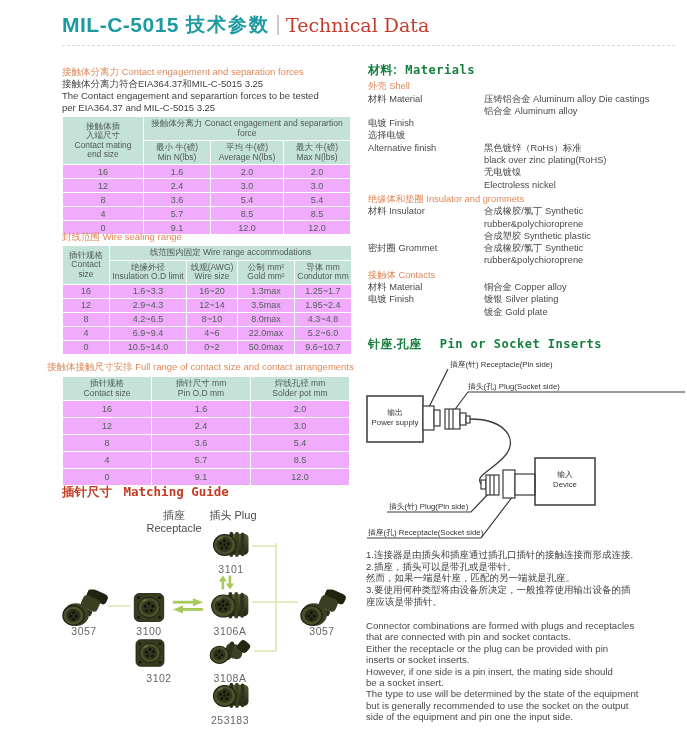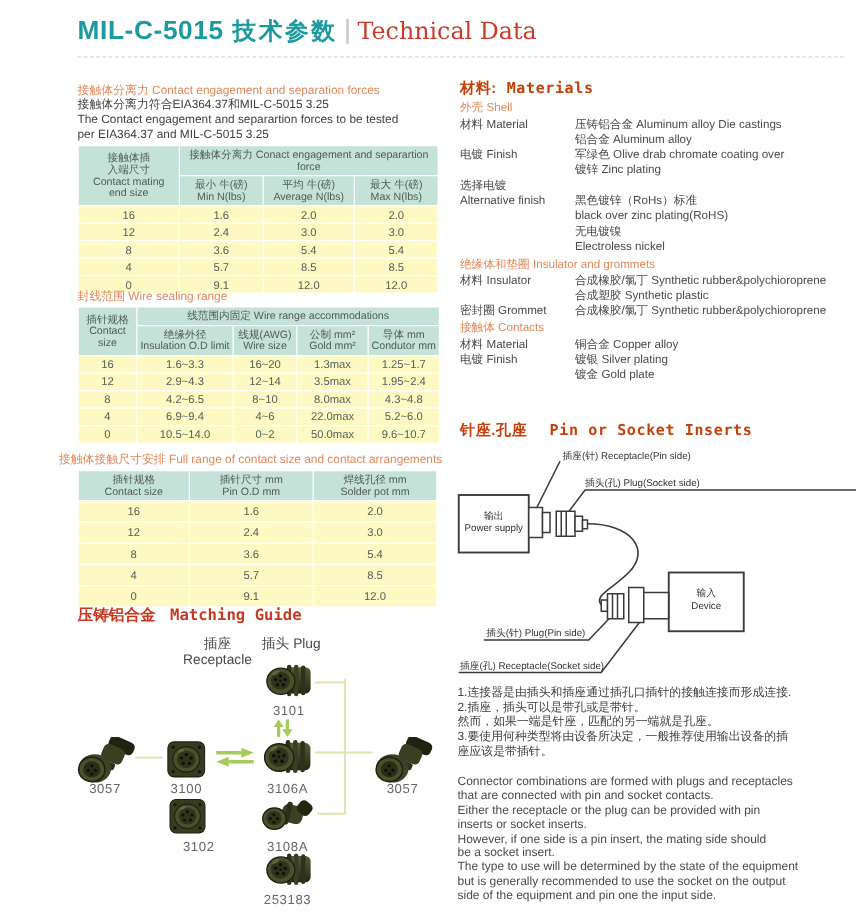--- a/index.html
+++ b/index.html
@@ -12,35 +12,35 @@
   .title-row { display:flex; align-items:center; gap:7px; }
   .model-title { color:#1d9aa0; font-size:21px; font-weight:bold; letter-spacing:.5px; }
   .title-cn { color:#1d9aa0; font-size:19px; font-weight:600; letter-spacing:2px; }
   .title-sep { width:2px; height:20px; background:#c9c9c9; }
   .title-en { color:#c53b2c; font-family:"DejaVu Serif", serif; font-size:19px; }
   .title-rule { border-top:1px dashed #e9d2d2; }
 
   
   .sec-head { color:#e0885a; font-size:9.5px; }
   .body-text { color:#3f3f3f; font-size:9.5px; line-height:11.8px; }
-  .navy-head { color:#c2410c; font-weight:bold; font-size:12px; letter-spacing:.5px; }
+  .navy-head { color:#15803d; font-weight:bold; font-size:12px; letter-spacing:.5px; }
   .mono { font-family:"DejaVu Sans Mono", monospace; }
   .match-head { color:#c23b22; font-weight:bold; font-size:12.5px; }
 
   
   table.grid { border-collapse:separate; border-spacing:1px; background:#fff; table-layout:fixed; }
   .grid th { background:#c5e2d8; font-weight:normal; color:#4f5a55; font-size:8.5px;
              line-height:9.5px; padding:2px 1px; text-align:center; vertical-align:middle; }
-  .grid td { background:#fef9c3; color:#54605a; font-size:9px; height:10px;
+  .grid td { background:#f0abfc; color:#54605a; font-size:9px; height:10px;
              padding:1.5px 2px; text-align:center;margin-left:41px; }
 
   
   .mat { font-size:9.3px; color:#4a4a4a; line-height:12.3px; }
   .mat-group-head { color:#e0885a; margin-top:2px; }
-  .mat-row { display:flex; }
+  .mat-row { display:flex;gap:24px; }
   .mat-label { width:92px; flex:none; }
   .mat-val { flex:1; }
 
   
   .guide-label { color:#4a4a4a; font-size:11px; text-align:center; line-height:13px; }
   .model-label { color:#666; font-size:10.5px; letter-spacing:.5px; text-align:center; }
 
   
   .diag-label { color:#333; font-size:7.8px; white-space:nowrap; }
   .diag-box-text { color:#333; font-size:7.8px; text-align:center; line-height:9.5px; }
@@ -294,21 +294,21 @@
         </tr>
       <tr>
           <td style="height:13px">0</td>
           <td>9.1</td>
           <td>12.0</td>
         </tr>
     </tbody>
   </table>
 
   <div class="abs match-head" style="left:62px; top:484px;">
-    <span>压铸铝合金</span>
+    <span>插针尺寸</span>
     <span class="mono" style="margin-left:8px">Matching Guide</span>
   </div>
 
   <div class="abs" style="left:60px; top:505px; width:300px; height:226px;">
     <svg class="abs" style="left:0; top:0;" width="300" height="226">
       <path d="M48,101 H70 M192,41 H216 M216,38 V146 M192,97 H238 M194,146 H216" stroke="#d9e6ae" stroke-width="1.5" fill="none"></path>
     </svg>
 
     <div class="abs guide-label preline" style="left:58px; top:4px; width:64px;margin-left:24px;">插座
 Receptacle</div>
@@ -380,22 +380,20 @@
     </div>
 
     <div class="mat-group-head">外壳 Shell</div>
     <div class="mat-row">
       <div class="mat-label">材料 Material</div>
       <div class="mat-val preline">压铸铝合金 Aluminum alloy Die castings
 铝合金 Aluminum alloy</div>
     </div>
     <div class="mat-row">
       <div class="mat-label">电镀 Finish</div>
-      <div class="mat-val preline">军绿色 Olive drab chromate coating over
-镀锌 Zinc plating</div>
     </div>
     <div class="mat-row">
       <div class="mat-label preline">选择电镀
 Alternative finish</div>
       <div class="mat-val preline">
 黑色镀锌（RoHs）标准
 black over zinc plating(RoHS)
 无电镀镍
 Electroless nickel</div>
     </div>

